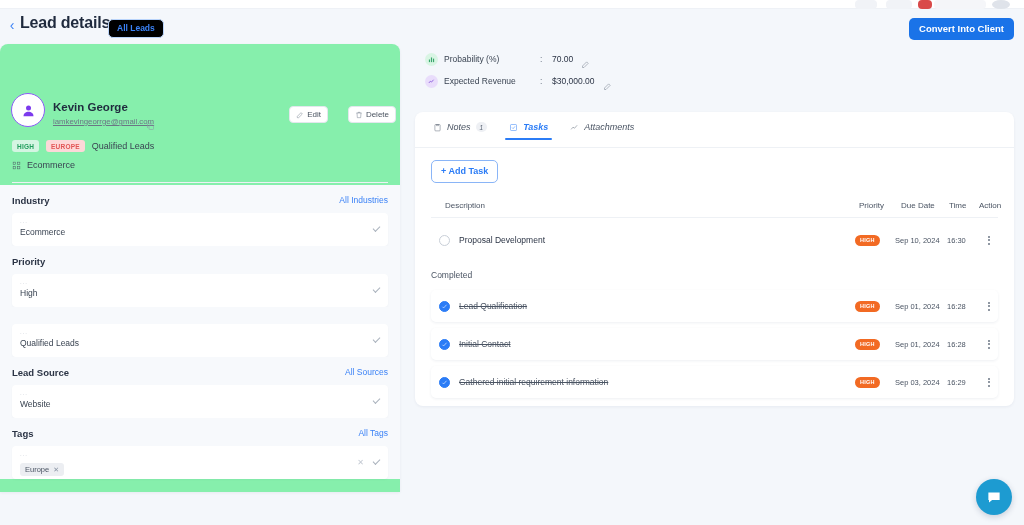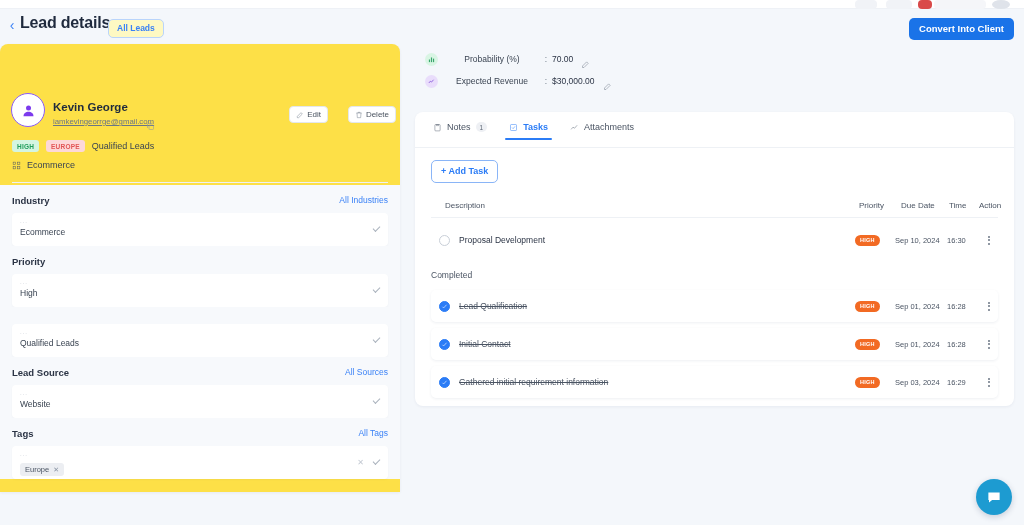--- a/index.html
+++ b/index.html
@@ -31,35 +31,35 @@
   .back-chevron {
     position: absolute; left: 6px; top: 9px; width: 12px; height: 14px;
     color: #3b82f6; font-size: 14px; line-height: 14px; text-align: center; cursor: pointer;
   }
   .page-title {
     position: absolute; left: 20px; top: 5px;
     font-size: 16px; font-weight: bold; letter-spacing: -0.2px; color: #1f2a3d;
   }
   .all-leads-pill {
     position: absolute; left: 108px; top: 10px;
-    border: 1px solid #b9d4fb; border-radius: 5px; background: #fef9c3;
+    border: 1px solid #b9d4fb; border-radius: 5px; background: #000000;
     color: #3b82f6; font-size: 8.5px; font-weight: bold;
     padding: 3px 8px 4px; cursor: pointer;
   }
   .convert-btn {
     position: absolute; right: 10px; top: 9px;
     background: #1a73e8; color: #fff; border: none; border-radius: 5px;
     font-size: 9.5px; font-weight: bold; padding: 5px 10px 6px; cursor: pointer;
     font-family: "Liberation Sans", sans-serif;
   }
 
   
   .left-panel {
     position: absolute; left: 0; top: 44px; width: 400px; height: 448px;
-    background: #fde047; border-radius: 8px 8px 0 0;
+    background: #86efac; border-radius: 8px 8px 0 0;
     box-shadow: 0 1px 3px rgba(20,40,80,.06);
   }
   .lead-card { position: relative; padding: 14px 14px 0 14px; }
   .avatar {
     position: absolute; left: 11px; top: 49px; width: 34px; height: 34px;
     border-radius: 50%; border: 1.4px solid #8b5cf6; background: #fff;
     display: flex; align-items: center; justify-content: center;
   }
   .avatar svg { width: 15px; height: 15px; fill: #7c3aed; }
   .lead-name {
@@ -138,39 +138,39 @@
   }
   .tag-chip {
     display: inline-flex; align-items: center; gap: 4px;
     background: #eceef2; border-radius: 3px; padding: 2px 5px; margin-top: 1px;
     font-size: 7.5px; color: #4a5463;
   }
   .tag-chip .x { color: #8b95a5; cursor: pointer; font-size: 7px; }
 
   
   .summary { position: absolute; left: 425px; top: 48px; }
-  .summary-row { display: flex; align-items: center; height: 22px; text-align: center; }
+  .summary-row { display: flex; align-items: center; height: 22px; }
   .sum-icon {
     width: 13px; height: 13px; border-radius: 50%;
     display: flex; align-items: center; justify-content: center; margin-right: 6px;
   }
   .sum-icon.green { background: #d9f5e4; }
   .sum-icon.purple { background: #e9ddfb; }
   .sum-icon svg { width: 7px; height: 7px; }
   .sum-label { font-size: 8.5px; color: #3a4452; width: 96px; }
   .sum-colon { font-size: 8.5px; color: #6b7685; width: 12px; }
   .sum-val { font-size: 8.5px; color: #2b3445; }
   .sum-edit { margin-left: 8px; width: 9px; height: 9px; cursor: pointer; }
   .sum-edit svg { width: 9px; height: 9px; stroke: #6b7685; fill: none; stroke-width: 1.3; }
 
   .right-card {
     position: absolute; left: 415px; top: 112px; width: 599px; height: 294px;
     background: #fff; border-radius: 8px; box-shadow: 0 1px 3px rgba(20,40,80,.06);
   }
-  .tabs { position: absolute; left: 18px; top: 10px; display: flex; gap: 22px; }
+  .tabs { position: absolute; left: 18px; top: 10px; display: flex; gap: 22px; font-style: italic; }
   .tab { display: flex; align-items: center; gap: 5px; padding-bottom: 8px; cursor: pointer; position: relative; }
   .tab .lbl { font-size: 9px; color: #4a5463; }
   .tab svg { width: 9px; height: 9px; stroke: #5b6574; fill: none; stroke-width: 1.3; }
   .tab.active .lbl { color: #2b7cf6; font-weight: bold; }
   .tab.active svg { stroke: #2b7cf6; }
   .tab.active::after {
     content: ""; position: absolute; left: -4px; right: -4px; bottom: 0;
     height: 2px; background: #2b7cf6; border-radius: 2px;
   }
   .tab-count {

